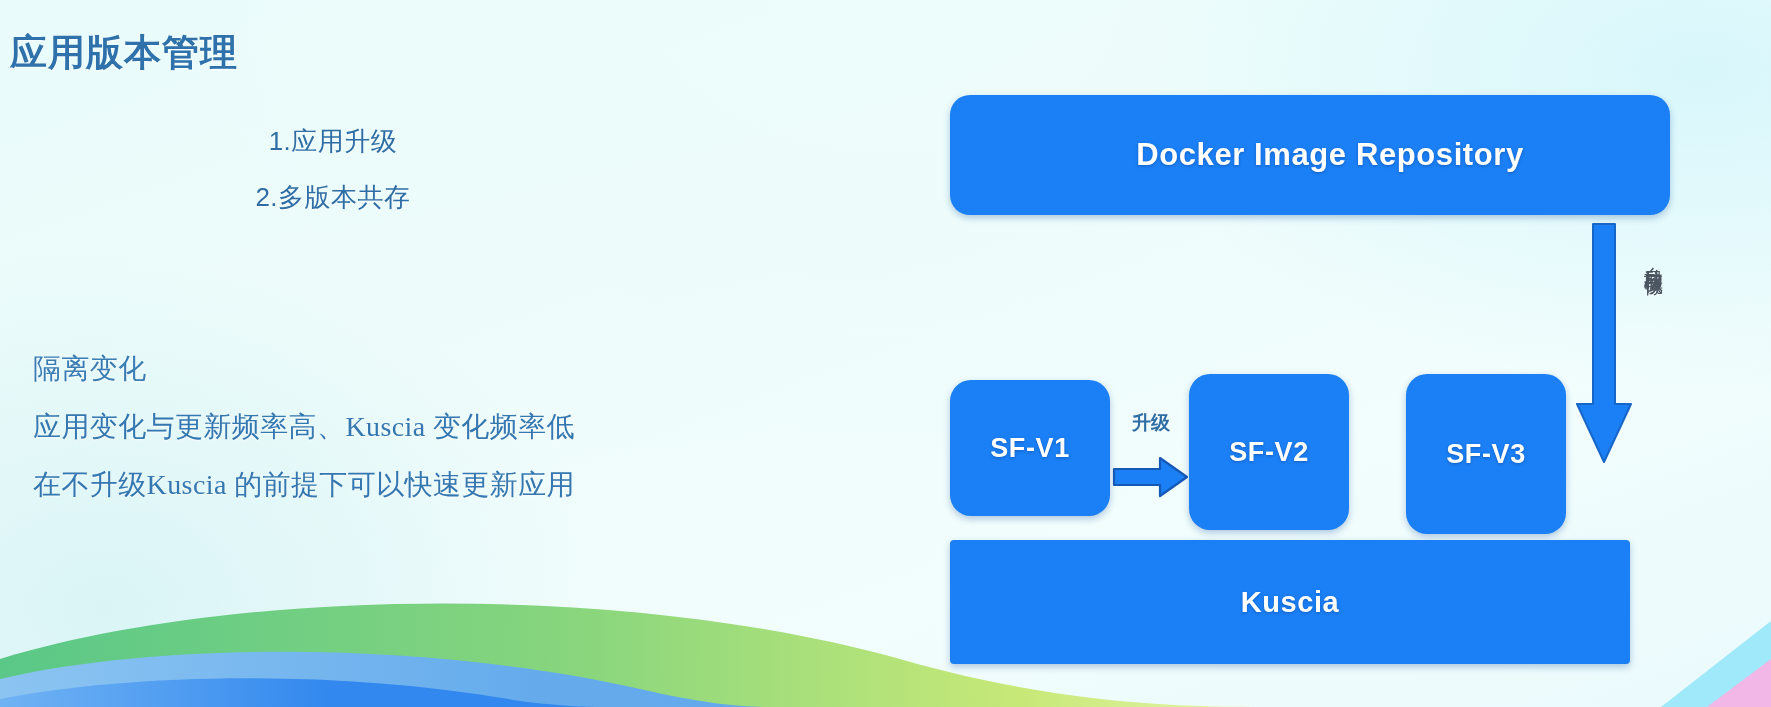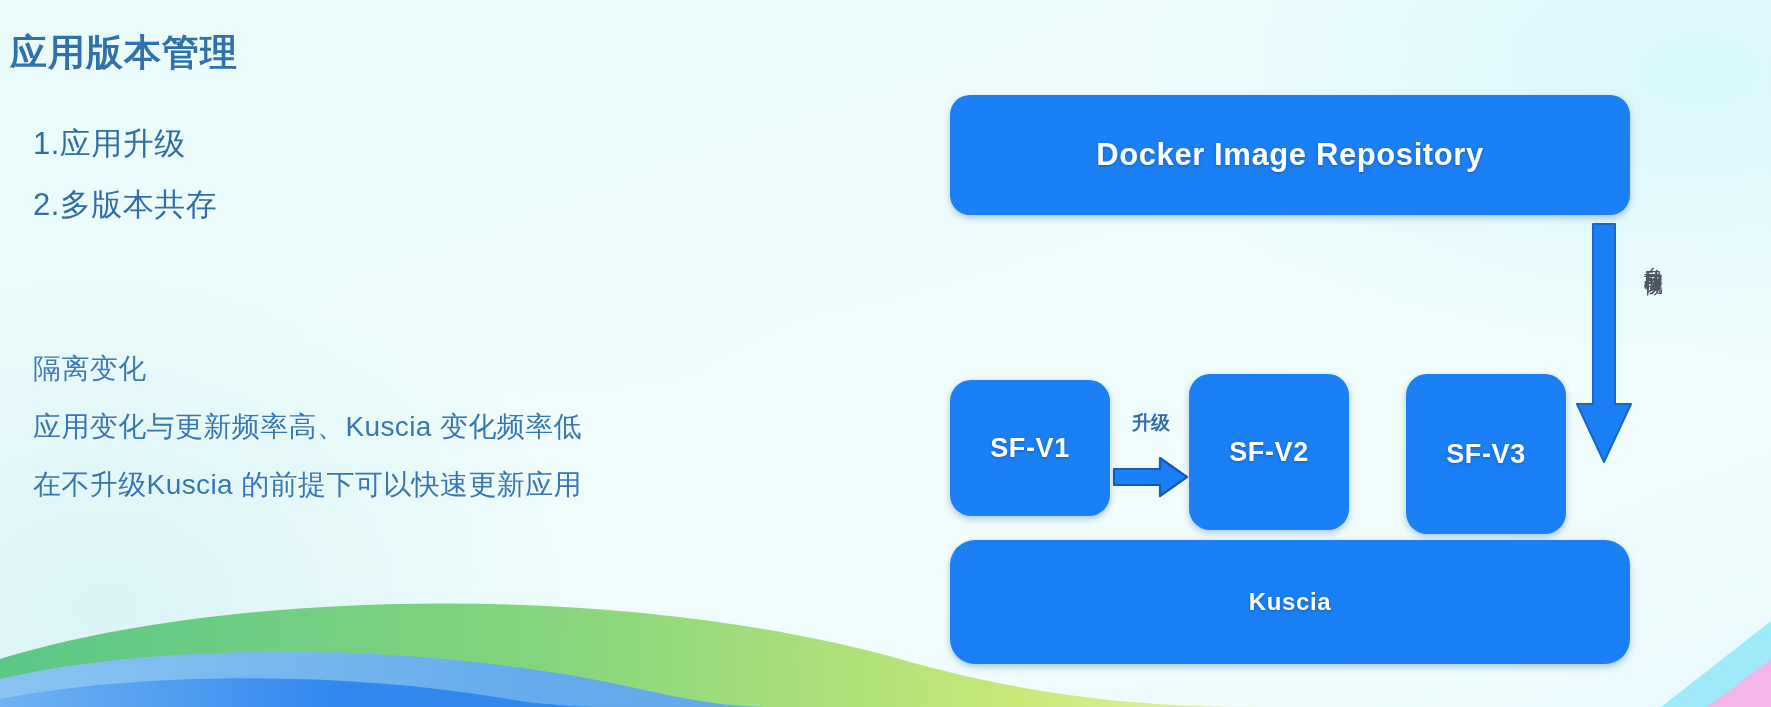--- a/index.html
+++ b/index.html
@@ -63,34 +63,36 @@
     text-shadow: 0 1px 2px rgba(255,255,255,0.85);
     white-space: nowrap;
   }
   .num-list {
     position: absolute;
     left: 33px;
     top: 128px;
     width: 600px;
   }
   .num-item {
-    font-size: 31px;
+    font-size: 26px;
     font-weight: 400;
     color: #2f6ea5;
     letter-spacing: 0.5px;
     line-height: 1.0;
     margin-bottom: 30px;
     text-shadow: 0 1px 2px rgba(255,255,255,0.8);
     white-space: nowrap;
+    text-align: center;
   }
   .note-block {
     position: absolute;
     left: 33px;
     top: 355px;
     width: 760px;
+    font-family: Liberation Serif, serif;
   }
   .note-line {
     font-size: 28px;
     color: #3a7cb3;
     letter-spacing: 0.4px;
     line-height: 1.0;
     margin-bottom: 30px;
     text-shadow: 0 1px 2px rgba(255,255,255,0.8);
     white-space: nowrap;
   }
@@ -119,28 +121,29 @@
     letter-spacing: 0.6px;
     text-shadow: 0 1px 3px rgba(10,60,130,0.45);
   }
   .node-repo {
     left: 110px;
     top: 95px;
     width: 680px;
     height: 120px;
     font-size: 31px;
     border-radius: 20px;
+    padding-left: 40px;
   }
   .node-kuscia {
     left: 110px;
     top: 540px;
     width: 680px;
     height: 124px;
-    font-size: 24px;
-    border-radius: 25px;
+    font-size: 29px;
+    border-radius: 4px;
   }
   .node-v1 { left: 110px;  top: 380px; width: 160px; height: 136px; font-size: 27px; }
   .node-v2 { left: 349px;  top: 374px; width: 160px; height: 156px; font-size: 27px; }
   .node-v3 { left: 566px;  top: 374px; width: 160px; height: 160px; font-size: 27px; }
 
   
   .upgrade-group {
     position: absolute;
     left: 272px;
     top: 392px;

